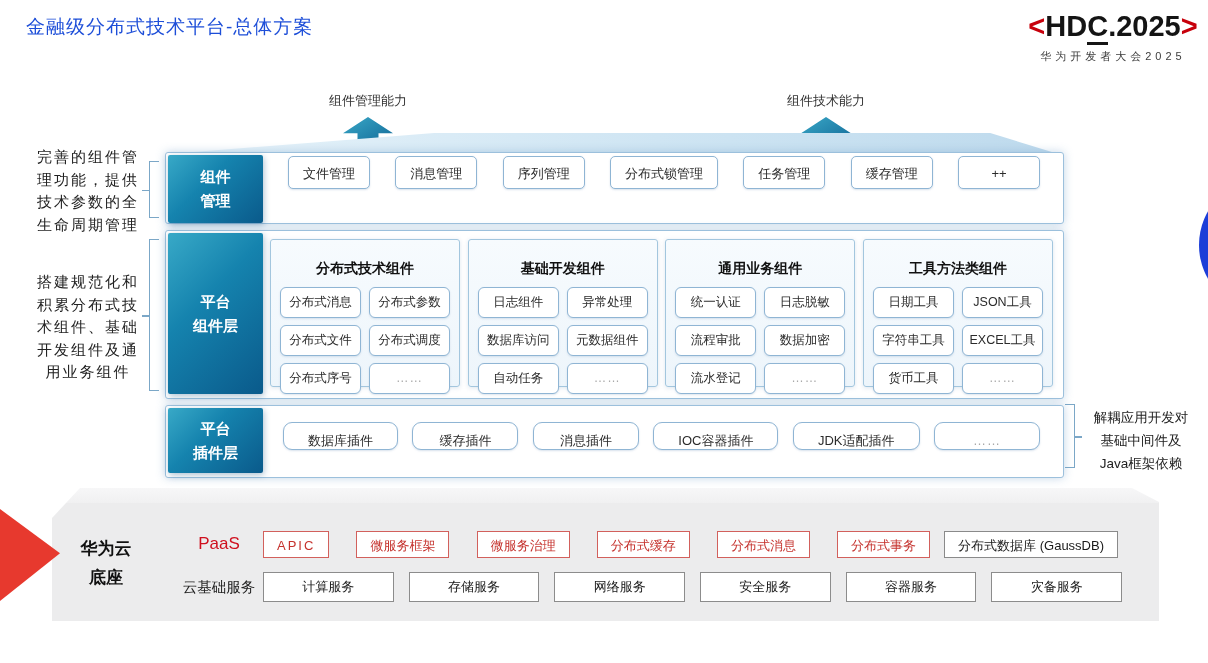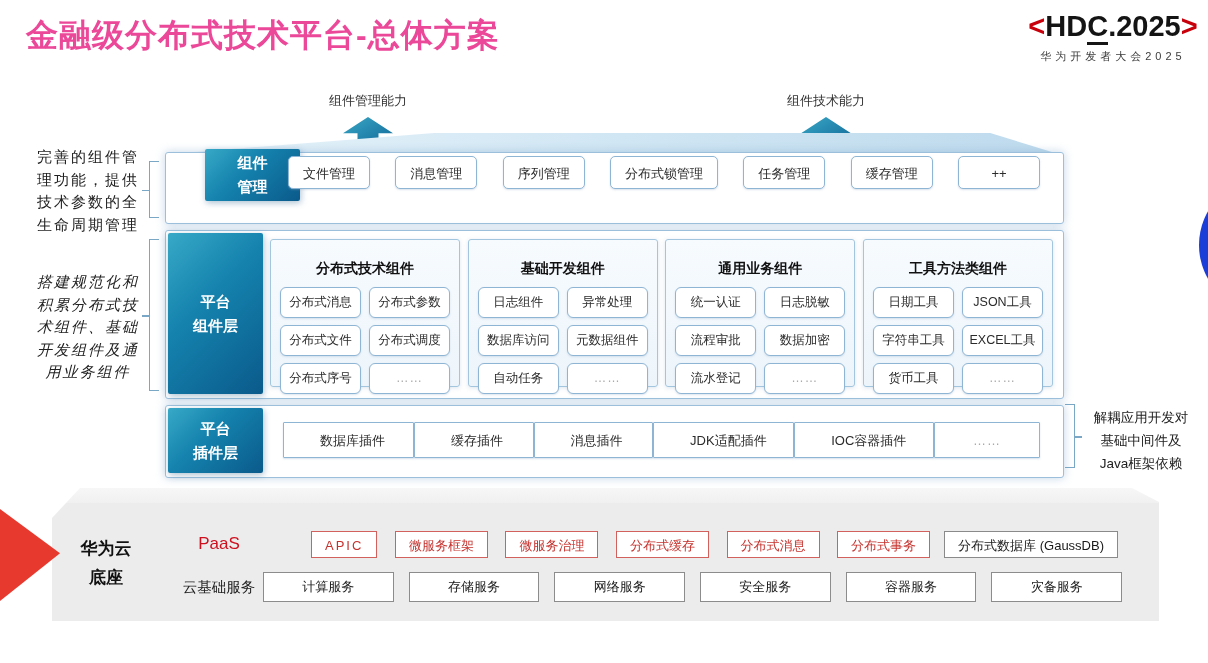--- a/index.html
+++ b/index.html
@@ -2,21 +2,21 @@
 <html><head>
 <meta charset="utf-8">
 <style>
   html,body{margin:0;padding:0;background:#fff;}
   #canvas{position:relative;width:1208px;height:663px;overflow:hidden;background:#fff;
           font-family:"Liberation Sans","DejaVu Sans",sans-serif;color:#1a1a1a;}
   .abs{position:absolute;}
   .pre{white-space:pre-line;}
 
   
-  .page-title{left:26px;top:14px;font-size:32px;font-weight:700;letter-spacing:1px;color:#ec4899;}
+  .page-title{left:26px;top:14px;font-size:19px;font-weight:400;letter-spacing:1px;color:#1d4ed8;}
   .hdc-logo{left:1020px;top:12px;width:186px;text-align:center;line-height:1;}
   .hdc-main{font-size:29px;font-weight:bold;color:#141414;white-space:nowrap;}
   .hdc-red{color:#c7000b;}
   .hdc-c{display:inline-block;line-height:1.02;border-bottom:3px solid #151515;}
   .hdc-sub{font-size:11px;letter-spacing:4px;color:#3c3c3c;margin-top:6px;white-space:nowrap;}
 
   
   .arrow-label{font-size:13px;color:#333;width:110px;text-align:center;top:92px;}
   .block-arrow{width:50px;height:37px;top:117px;
      background:linear-gradient(150deg,#3aa8c7,#0b5f90);
@@ -45,22 +45,22 @@
      background:linear-gradient(180deg,#f7fbfe,#edf5fb);padding-top:20px;
      box-shadow:0 1px 4px rgba(140,170,200,.3);}
   .group-title{text-align:center;font-size:14px;font-weight:bold;color:#111;margin-bottom:9px;}
   .group-grid{display:grid;grid-template-columns:1fr 1fr;gap:7px 8px;padding:0 9px;}
   .chip{height:29px;line-height:29px;text-align:center;background:#fff;border:1px solid #8fb5d4;
      border-radius:6px;font-size:12.5px;color:#2b2b2b;white-space:nowrap;overflow:hidden;
      box-shadow:0 1px 2px rgba(140,170,200,.3);}
   .group-grid > .chip:last-child{color:#a9a9a9;letter-spacing:1px;}
 
   .plugin-items{left:283px;top:422px;width:757px;display:flex;justify-content:space-between;}
-  .pbox{min-width:106px;height:36px;line-height:36px;padding:0 36px;box-sizing:border-box;
-     background:#fff;border:1.2px solid #8fb5d4;border-radius:1px;font-size:13px;color:#2b2b2b;
+  .pbox{min-width:106px;height:28px;line-height:36px;padding:0 24px;box-sizing:border-box;
+     background:#fff;border:1.2px solid #8fb5d4;border-radius:9px;font-size:13px;color:#2b2b2b;
      text-align:center;white-space:nowrap;box-shadow:0 1px 2px rgba(140,170,200,.35);}
   .plugin-items > .pbox:last-child{color:#a9a9a9;letter-spacing:1px;}
 
   
   .side-note{font-size:15px;line-height:22.5px;letter-spacing:2px;color:#222;text-align:center;}
   .note-right{font-size:13.5px;line-height:23px;color:#222;text-align:center;}
   .bracket{width:9px;border:1.5px solid #7ba7c7;}
   .bracket-left{border-right:none;}
   .bracket-left::before{content:'';position:absolute;left:-8px;top:50%;width:7px;height:1.5px;background:#7ba7c7;}
   .bracket-right{border-left:none;}
@@ -70,21 +70,21 @@
   .slab{left:52px;top:488px;width:1107px;height:133px;
      background:linear-gradient(180deg,#f7f7f8 0,#f0f0f1 15px,#ececed 15px);
      clip-path:polygon(0 30px,28px 0,1080px 0,100% 14px,100% 100%,0 100%);}
   .red-arrow{left:0;top:509px;width:60px;height:92px;background:#e7392e;
      clip-path:polygon(0 0,100% 48%,0 100%);}
   .hwcloud-label{left:56px;top:534px;width:100px;text-align:center;font-size:17px;font-weight:bold;
      line-height:29px;color:#111;}
   .paas-label{left:178px;top:534px;width:82px;text-align:center;font-size:17px;font-weight:normal;color:#cf0f1e;}
   .cloud-label{left:170px;top:578px;width:98px;text-align:center;font-size:14.5px;color:#222;}
   .paas-row{left:263px;top:531px;width:855px;display:flex;align-items:center;}
-  .paas-red-items{display:flex;flex:1;justify-content:space-between;margin-right:14px;margin-left:48px;}
+  .paas-red-items{display:flex;flex:1;justify-content:space-between;margin-right:14px;}
   .paas-box{height:27px;line-height:27px;padding:0 13px;min-width:58px;box-sizing:border-box;
      background:#fff;border:1.2px solid #d2605c;color:#c5322d;font-size:13px;text-align:center;white-space:nowrap;}
   .paas-red-items > .paas-box:first-child{letter-spacing:2px;}
   .paas-box.neutral{border-color:#8a8a8a;color:#1a1a1a;}
   .cloud-row{left:263px;top:572px;width:859px;display:flex;gap:15px;}
   .cloud-box{flex:1;height:28px;line-height:28px;background:#fff;border:1.2px solid #8c8c8c;
      font-size:13px;color:#1a1a1a;text-align:center;white-space:nowrap;}
 
   .blue-circle{left:1199px;top:177px;width:136px;height:136px;border-radius:50%;background:#1c3ed8;}
 </style>
@@ -100,21 +100,21 @@
   </div>
 
   <div class="abs arrow-label" style="left:313px;">组件管理能力</div>
   <div class="abs block-arrow" style="left:343px;"></div>
   <div class="abs arrow-label" style="left:771px;">组件技术能力</div>
   <div class="abs block-arrow" style="left:801px;"></div>
 
   <div class="abs roof"></div>
 
   <div class="abs layer-box" style="left:165px;top:152px;width:897px;height:70px;"></div>
-  <div class="abs layer-label pre" style="left:168px;top:149px;width:95px;height:52px;margin-left:37px;">组件
+  <div class="abs layer-label pre" style="left:168px;top:155px;width:95px;height:68px;">组件
 管理</div>
   <div class="abs mgmt-items">
       <div class="mbox">文件管理</div>
       <div class="mbox">消息管理</div>
       <div class="mbox">序列管理</div>
       <div class="mbox">分布式锁管理</div>
       <div class="mbox">任务管理</div>
       <div class="mbox">缓存管理</div>
       <div class="mbox">++</div>
     </div>
@@ -169,30 +169,30 @@
     </div>
   </div>
 
   <div class="abs layer-box" style="left:165px;top:405px;width:897px;height:71px;"></div>
   <div class="abs layer-label pre" style="left:168px;top:408px;width:95px;height:65px;">平台
 插件层</div>
   <div class="abs plugin-items">
       <div class="pbox">数据库插件</div>
       <div class="pbox">缓存插件</div>
       <div class="pbox">消息插件</div>
+      <div class="pbox">IOC容器插件</div>
       <div class="pbox">JDK适配插件</div>
-      <div class="pbox">IOC容器插件</div>
       <div class="pbox">……</div>
     </div>
 
   <div class="abs side-note pre" style="left:22px;top:146px;width:132px;">完善的组件管
 理功能，提供
 技术参数的全
 生命周期管理</div>
-  <div class="abs side-note pre" style="left:22px;top:271px;width:132px;font-style:italic;">搭建规范化和
+  <div class="abs side-note pre" style="left:22px;top:271px;width:132px;">搭建规范化和
 积累分布式技
 术组件、基础
 开发组件及通
 用业务组件</div>
   <div class="abs bracket bracket-left" style="left:149px;top:161px;height:55px;"></div>
   <div class="abs bracket bracket-left" style="left:149px;top:239px;height:150px;"></div>
   <div class="abs bracket bracket-right" style="left:1065px;top:404px;height:62px;"></div>
   <div class="abs note-right pre" style="left:1078px;top:406px;width:126px;">解耦应用开发对
 基础中间件及
 Java框架依赖</div>

